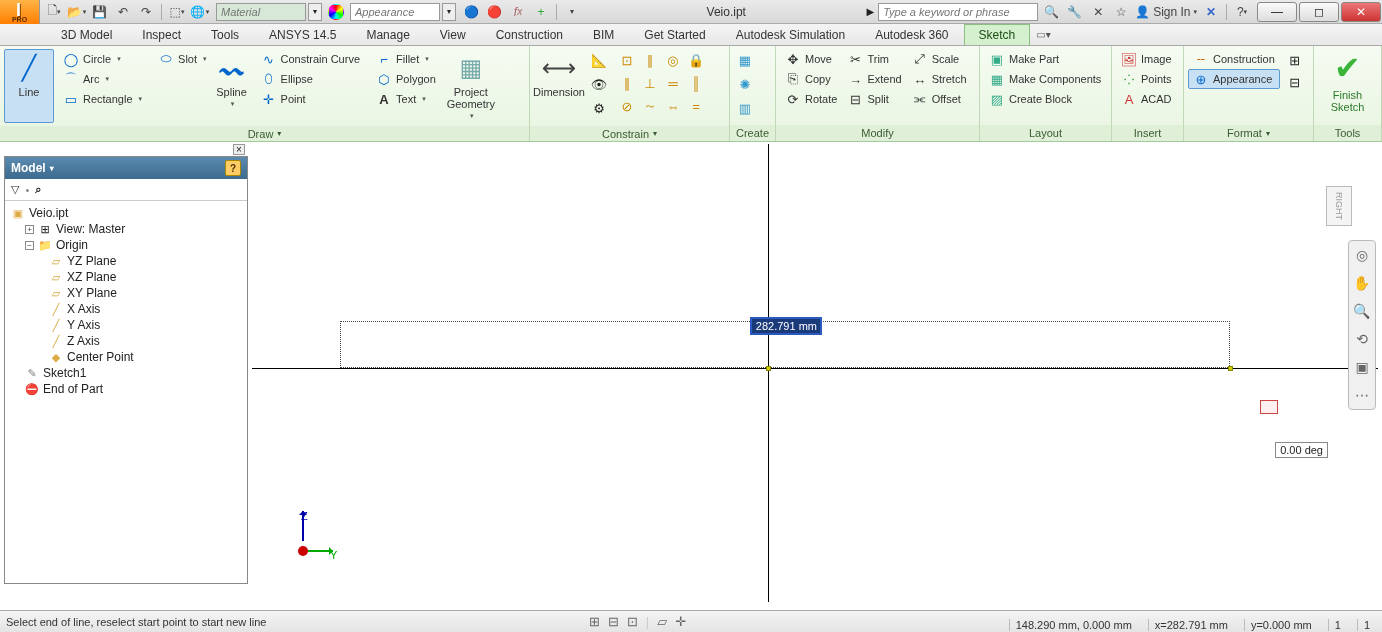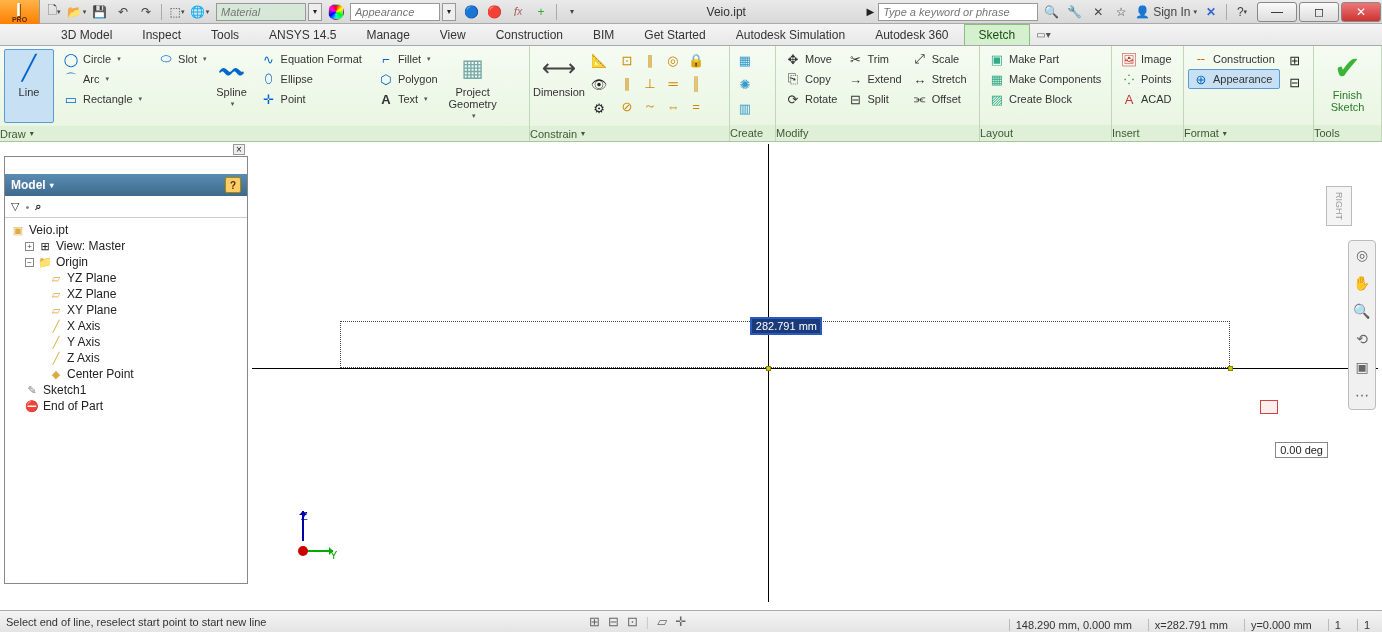--- a/index.html
+++ b/index.html
@@ -25,37 +25,37 @@
 
 .tabs-row { height:22px; background:linear-gradient(#f4f4f4,#e8e8e8); border-bottom:1px solid #aaa; display:flex; align-items:stretch; padding-left:46px; }
 .tab { padding:0 14px; display:flex; align-items:center; font-size:12px; color:#333; cursor:pointer; border:1px solid transparent; }
 .tab.active { background:#d5f0cf; border:1px solid #8cbf7f; border-bottom:none; color:#1a4d12; font-weight:500; }
 .tabs-row .extra { margin-left:6px; display:flex; align-items:center; font-size:10px; color:#555; }
 
 
 .ribbon { height:96px; background:linear-gradient(#f5fbf2,#e8f5e0); border-bottom:1px solid #a5c99a; display:flex; }
 .panel { border-right:1px solid #c0d8b8; display:flex; flex-direction:column; position:relative; }
 .panel-body { flex:1; display:flex; align-items:flex-start; padding:3px 4px; }
-.panel-title { height:16px; font-size:11px; color:#3a5a32; text-align:center; display:flex; align-items:center; justify-content:flex-start; background:#e0f0d8; }
+.panel-title { height:16px; font-size:11px; color:#3a5a32; text-align:center; display:flex; align-items:center; justify-content:center; background:#e0f0d8; }
 .panel-title .dd { font-size:8px; margin-left:4px; }
 .rbtn { display:flex; align-items:center; gap:4px; padding:1px 4px; border:1px solid transparent; border-radius:2px; font-size:11px; color:#333; cursor:pointer; white-space:nowrap; min-height:20px; }
 .rbtn.big { flex-direction:column; width:50px; text-align:center; font-size:11px; padding:2px; gap:2px; height:74px; justify-content:flex-start; }
 .rbtn.big .ic { font-size:24px; height:32px; display:flex; align-items:center; }
 .rbtn.active { background:#c8e0f4; border:1px solid #5a9bd4; }
 .rbtn .ic { width:16px; height:16px; display:inline-flex; align-items:center; justify-content:center; font-size:13px; }
 .rbtn .dd { font-size:7px; margin-left:2px; color:#555; }
 .col { display:flex; flex-direction:column; gap:0; }
 .micon { width:22px; height:22px; display:flex; align-items:center; justify-content:center; font-size:13px; border:1px solid transparent; border-radius:2px; cursor:pointer; }
 .grid-icons { display:grid; grid-template-columns:repeat(4,22px); gap:1px; }
 .finish { width:52px; display:flex; flex-direction:column; align-items:center; justify-content:center; gap:2px; font-size:11px; color:#2a7a2a; }
 .finish .chk { font-size:32px; color:#3ab53a; }
 
 
 .browser { position:absolute; left:4px; top:156px; width:244px; height:428px; background:#fff; border:1px solid #888; }
-.browser .bh { height:22px; background:linear-gradient(#5a8bb0,#3d6a8f); color:#fff; font-size:12px; font-weight:bold; display:flex; align-items:center; padding:0 6px;margin-top:17px; }
+.browser .bh { height:22px; background:linear-gradient(#5a8bb0,#3d6a8f); color:#fff; font-size:12px; font-weight:bold; display:flex; align-items:center; padding:0 6px; }
 .browser .bh .dd { font-size:8px; margin-left:4px; }
 .browser .bh .help { margin-left:auto; width:16px; height:16px; background:#fc6; border:1px solid #a80; border-radius:2px; font-size:10px; display:flex; align-items:center; justify-content:center; color:#530; }
 .browser .tb { height:22px; border-bottom:1px solid #ccc; display:flex; align-items:center; gap:6px; padding:0 6px; }
 .browser .tree { padding:4px 2px; font-size:12px; color:#222; }
 .tn { display:flex; align-items:center; gap:4px; padding:1px 0 1px 4px; cursor:pointer; }
 .tn.l1 { padding-left:18px; }
 .tn.l2 { padding-left:42px; }
 .tn .exp { width:9px; height:9px; border:1px solid #888; font-size:8px; line-height:7px; text-align:center; color:#444; }
 .tn .ico { width:14px; height:14px; font-size:11px; display:flex; align-items:center; justify-content:center; }
 .browser .closex { position:absolute; right:2px; top:-13px; font-size:10px; cursor:pointer; background:#eee; border:1px solid #999; width:12px; height:11px; text-align:center; line-height:9px; }
@@ -191,21 +191,21 @@
           </div>
       </div>
       <div class="rbtn big" style="width:40px">
           <span class="ic" style="color:#06c">〰</span>
           <span>Spline</span>
           <span class="dd" style="font-size:7px">▾</span>
         </div>
       <div class="col" style="margin-left:4px">
         <div class="rbtn">
             <span class="ic" style="color:#06c">∿</span>
-            <span>Equation Format</span>
+            <span>Constrain Curve</span>
           </div>
         <div class="rbtn">
             <span class="ic" style="color:#06c">⬯</span>
             <span>Ellipse</span>
           </div>
         <div class="rbtn">
             <span class="ic" style="color:#06c">✛</span>
             <span>Point</span>
           </div>
       </div>

